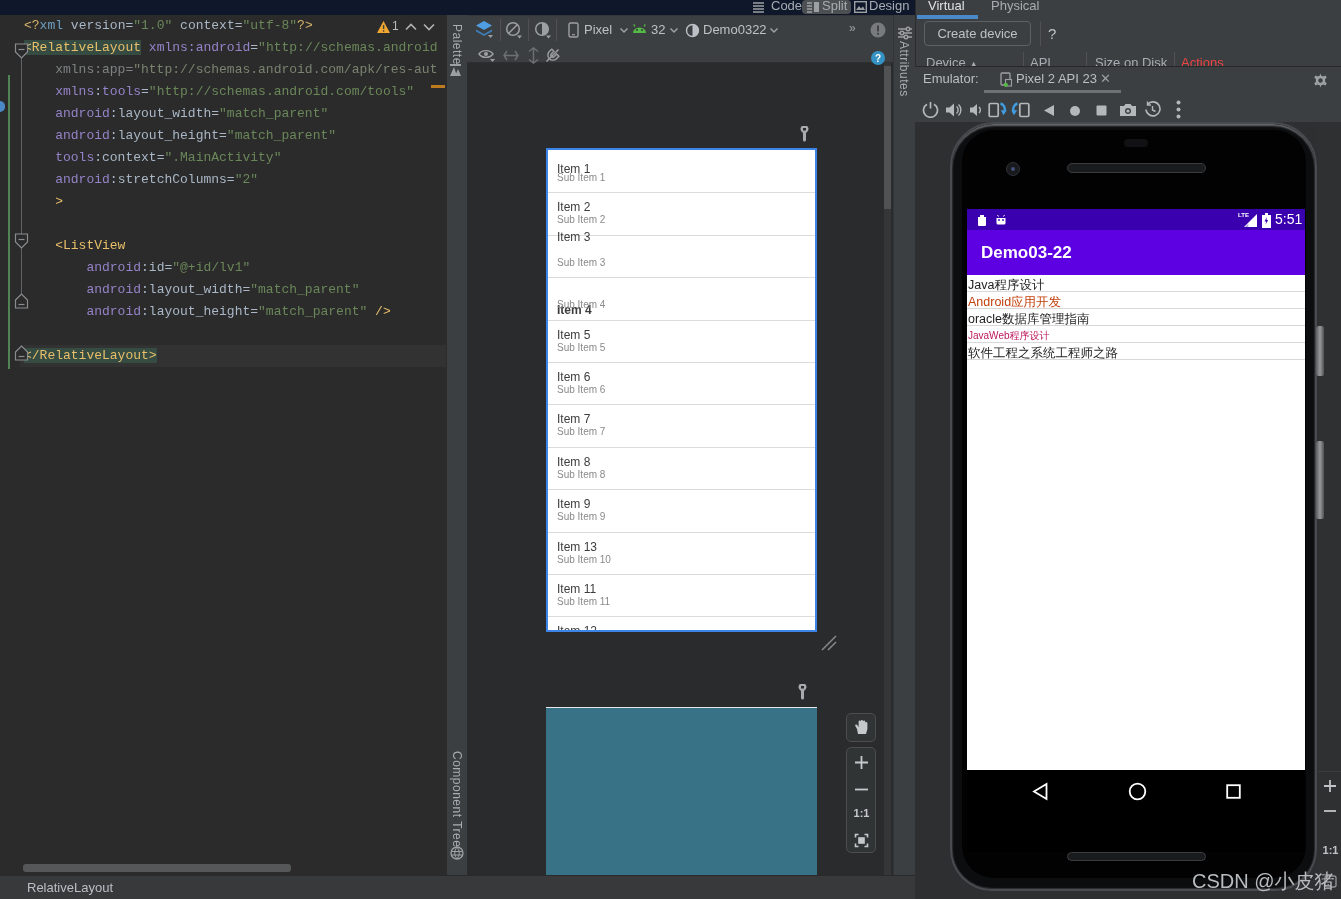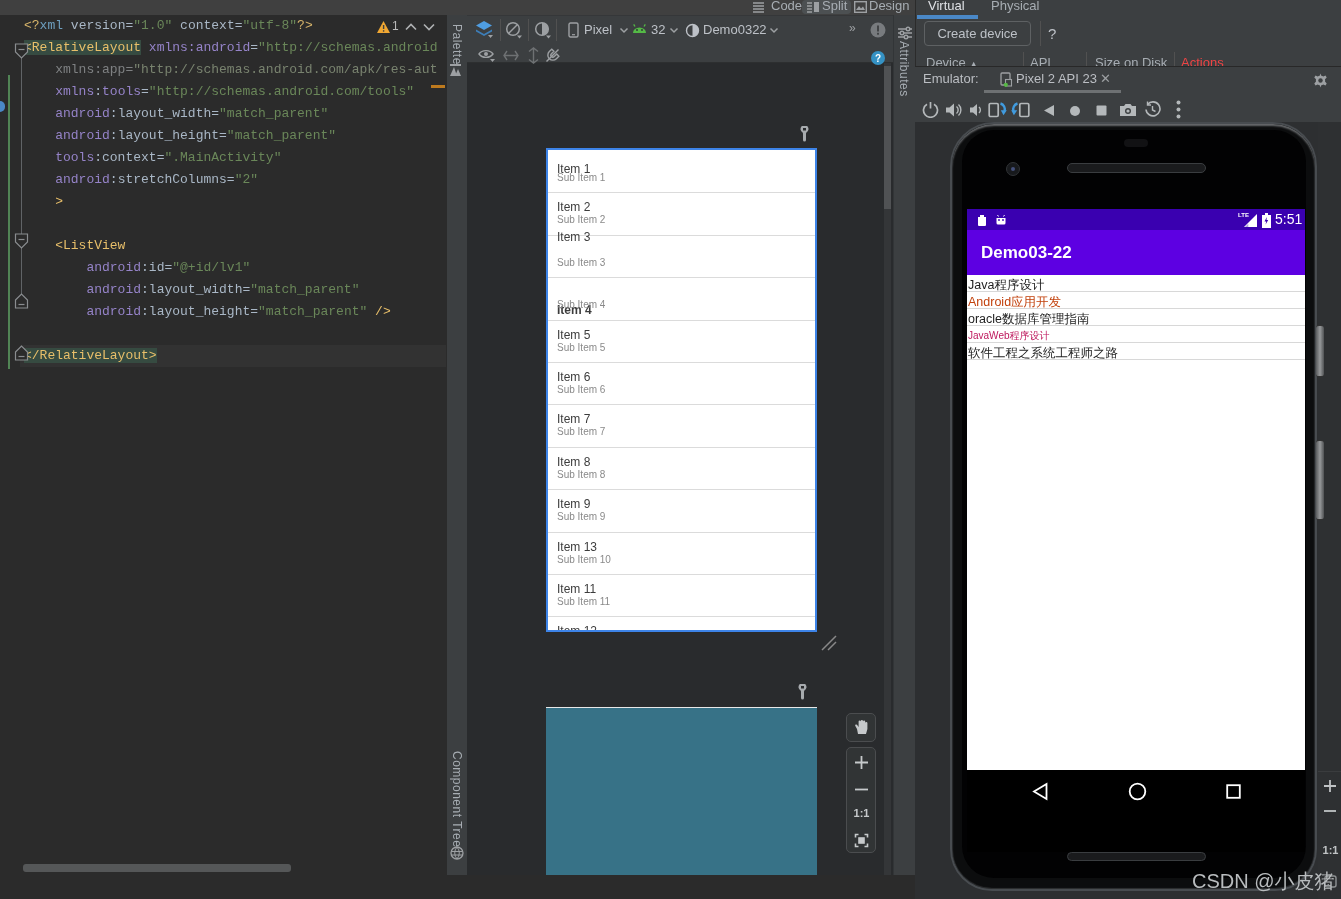--- a/index.html
+++ b/index.html
@@ -2,21 +2,21 @@
 <html><head>
 <meta charset="utf-8">
 <style>
 * { margin:0; padding:0; box-sizing:border-box; }
 html,body { width:1341px; height:899px; overflow:hidden; background:#2B2B2B;
   font-family:"Liberation Sans", sans-serif; }
 .abs { position:absolute; }
 #stage { position:relative; width:1341px; height:899px; background:#2B2B2B; overflow:hidden; }
 
 
-#topstrip { left:0; top:0; width:915px; height:15px; background:#404040; color:#A7ADB3; font-size:13px;padding-left:16px; }
+#topstrip { left:0; top:0; width:915px; height:15px; background:#0f172a; color:#A7ADB3; font-size:13px;padding-left:16px; }
 #topstrip .tab { position:absolute; top:-2px; }
 #splitbtn { position:absolute; left:802px; top:0px; width:49px; height:14px; background:#4C5052; border-radius:4px; }
 
 
 #editor { left:0; top:15px; width:446px; height:860px; background:#2B2B2B; overflow:hidden; }
 .codeline { position:absolute; left:0; width:446px; height:22px; line-height:22px; padding-left:24px;
   font-family:"Liberation Mono", monospace; font-size:13px; white-space:pre; color:#A9B7C6; }
 .tag { color:#E8BF6A; }
 .ns { color:#9583C8; }
 .attr { color:#A9B7C6; }
@@ -457,14 +457,17 @@
       </svg>
     <svg class="abs navico" style="left:259px; top:575px;" width="15" height="15" viewBox="0 0 15 15">
         <rect x="1.2" y="1.2" width="12.6" height="12.6" fill="none" stroke="#fff" stroke-width="1.8"></rect>
       </svg>
   </div>
 
   <div class="abs" style="left:1067px; top:852px; width:139px; height:9px; background:#1A1B1D; border-radius:5px; border:1px solid #3A3D40;"></div>
 
   <div class="abs" style="left:1192px; top:868px; font-size:20px; color:#B9BCBE;">CSDN @小皮猪</div>
 
+  <div class="abs" id="bottombar">
+      <span style="position:absolute;left:27px;top:4px;">RelativeLayout</span>
+    </div>
 
 </div>
 
 </body></html>

